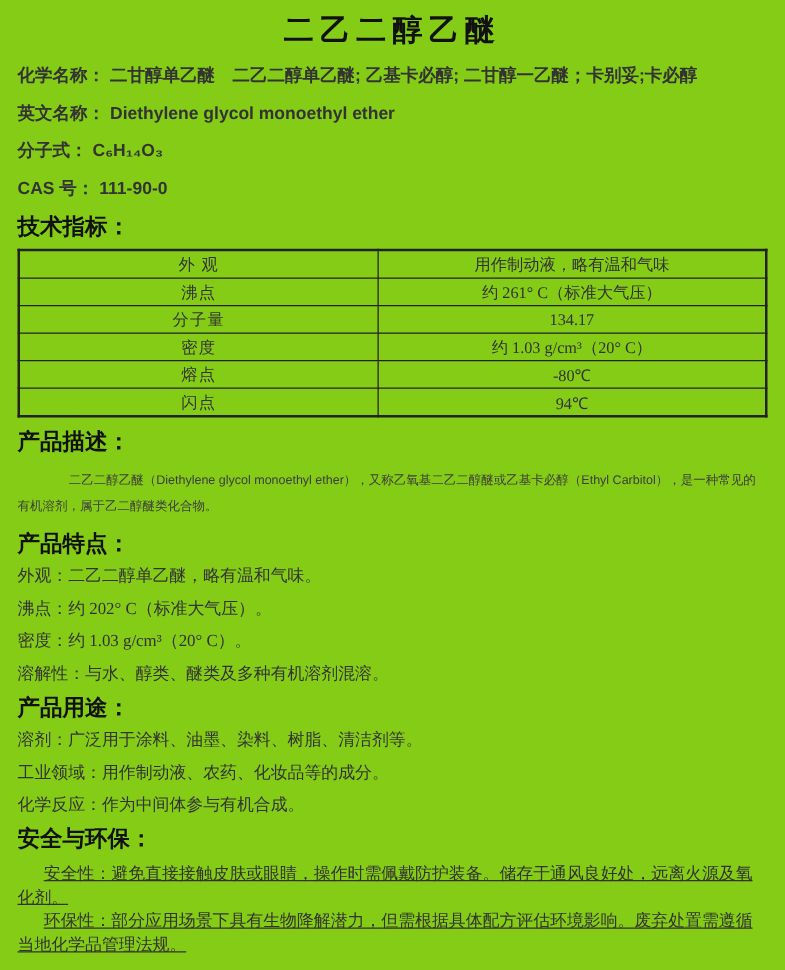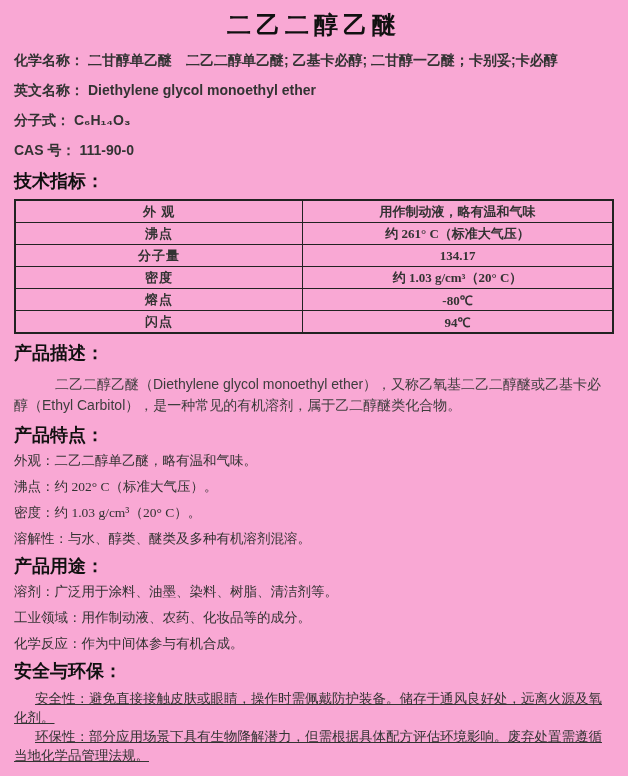--- a/index.html
+++ b/index.html
@@ -1,20 +1,20 @@
 <!DOCTYPE html>
 <html><head>
 <meta charset="utf-8">
 <style>
   html, body { margin: 0; padding: 0; background: #ffffff; }
   .page {
     width: 628px;
     height: 776px;
     box-sizing: border-box;
-    background: #f9a8d4;
+    background: #84cc16;
     padding: 8px 14px 10px 14px;
     font-family: "Liberation Sans", sans-serif;
     color: #333333;
     overflow: hidden;
   }
   .doc-title {
     text-align: center;
     font-size: 24px;
     font-weight: bold;
     letter-spacing: 5px;
@@ -41,30 +41,30 @@
   table.spec-table {
     width: 600px;
     border-collapse: collapse;
     table-layout: fixed;
     margin: 0 0 4px 0;
     font-family: "Liberation Serif", serif;
     font-size: 13px;
     color: #333333;
   }
   table.spec-table, table.spec-table td { border: 1px solid #222222; }
-  table.spec-table { border-width: 2px; font-weight: bold; }
+  table.spec-table { border-width: 2px; }
   table.spec-table td {
     height: 21px;
     text-align: center;
     vertical-align: middle;
     padding: 0 4px;
   }
   td.spec-label { width: 278px; letter-spacing: 1px; }
   .desc-paragraph {
-    font-size: 14px;
+    font-size: 10px;
     color: #3d3d3d;
     line-height: 21px;
     text-indent: 41px;
     margin: 12px 0 10px 0;
   }
   .body-line {
     font-family: "Liberation Serif", serif;
     font-size: 13.5px;
     color: #333333;
     line-height: 15px;

